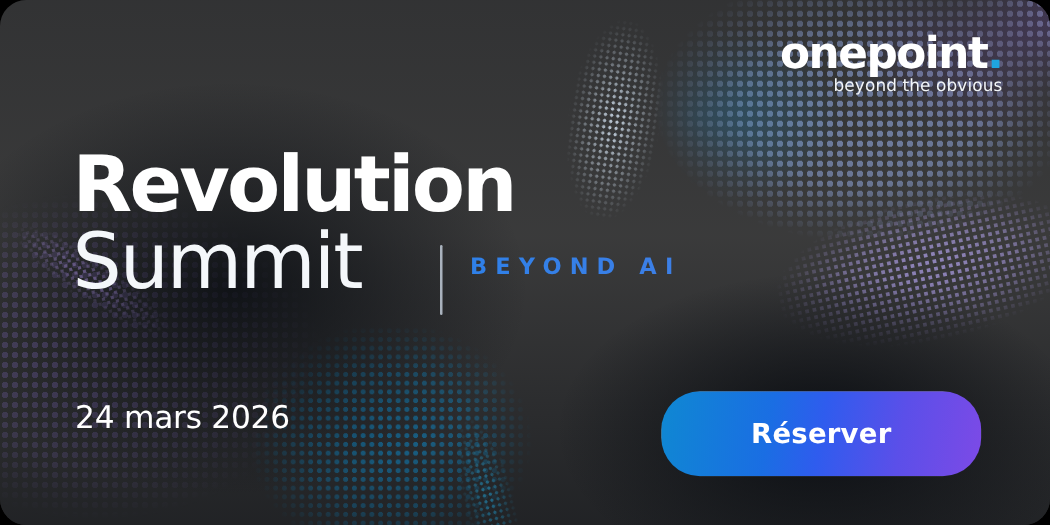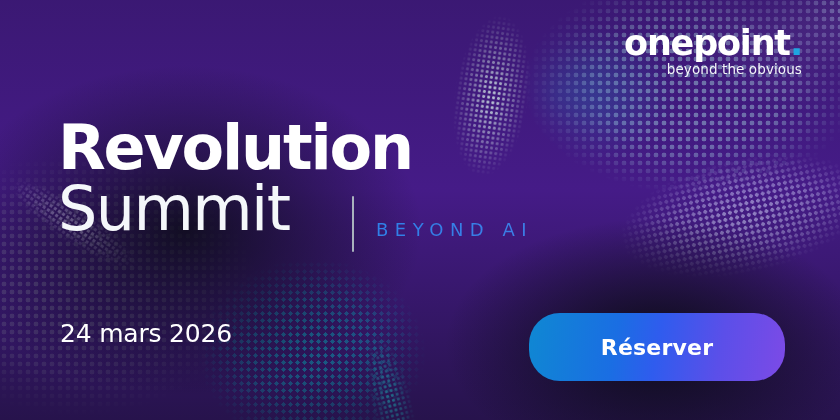--- a/index.html
+++ b/index.html
@@ -6,22 +6,23 @@
   html, body {
     margin: 0;
     padding: 0;
     background: #000;
   }
   .banner {
     position: relative;
     width: 840px;
     height: 420px;
     overflow: hidden;
-    background: #4c1d95;
+    background: #404040;
     font-family: "Liberation Sans", sans-serif;
+    border-radius: 21px;
     -webkit-font-smoothing: antialiased;
   }
 
   
   .bg-layer {
     position: absolute;
     inset: 0;
     pointer-events: none;
   }
 
@@ -232,28 +233,27 @@
     width: 2px;
     background: #a9b2bd;
     border-radius: 1px;
     align-self: stretch;
     min-height: 56px;
   }
   .tag-lines { padding-top: 3px; }
   .tag-line {
     font-family: "DejaVu Sans", sans-serif;
     font-size: 18px;
-    font-weight: normal;
+    font-weight: bold;
     letter-spacing: 6.5px;
     line-height: 1.62;
     white-space: nowrap;
     background-clip: text;
     -webkit-background-clip: text;
     color: transparent;
-    margin-top: 16px;
   }
   .tag-line-1 {
     background-image: linear-gradient(90deg, #2f80e8 0%, #3d7fe6 100%);
   }
   .tag-line-2 {
     background-image: linear-gradient(90deg, #2f80e8 0%, #3a6fe4 38%, #6355e0 68%, #9140dd 100%);
   }
 
   
   .date-block {

